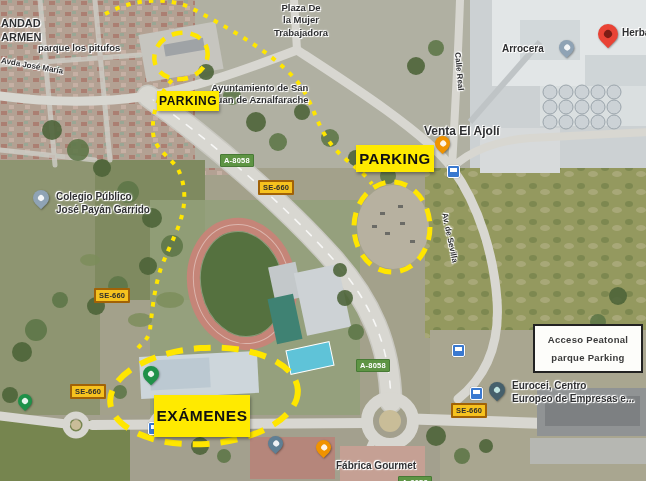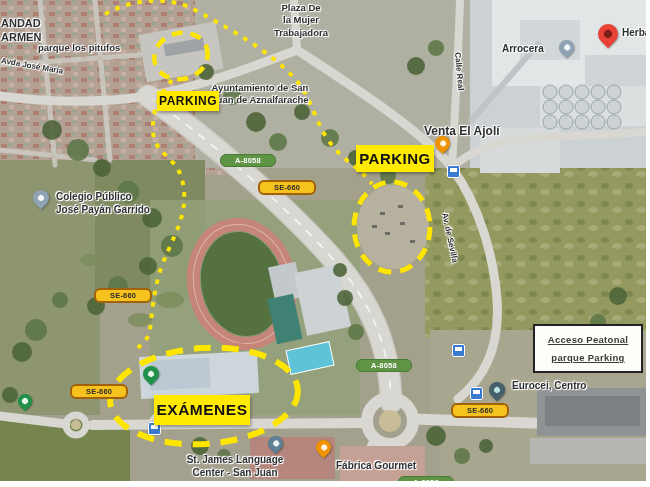--- a/index.html
+++ b/index.html
@@ -7,21 +7,21 @@
          font-family:"Liberation Sans",sans-serif;}
   #map-canvas{position:absolute;left:0;top:0;z-index:0;}
 
   
   .lbl{position:absolute;z-index:20;font-weight:bold;color:#2e2f31;white-space:nowrap;line-height:1.3;
        text-shadow:0 0 2px #fff,0 0 2px #fff,0 0 3px #fff,1px 1px 0 #fff,-1px -1px 0 #fff;}
   .lbl.green{color:#2c6b3f;}
   .lbl.center{text-align:center;}
 
   
-  .shield{position:absolute;z-index:22;height:11px;line-height:11px;padding:0 14px;border-radius:6px;
+  .shield{position:absolute;z-index:22;height:11px;line-height:11px;padding:0 3px;border-radius:1px;
           font-size:7.5px;font-weight:bold;letter-spacing:.2px;text-align:center;}
   .shield.y{background:var(--shield-yellow-bg,#F6C21E);color:#2d2d2d;border:2px solid #a16207;}
   .shield.g{background:var(--shield-green-bg,#5E9444);color:#fff;border:1px solid #477a35;}
 
   
   .pin{position:absolute;z-index:24;border-radius:50% 50% 50% 0;transform:rotate(-45deg);
        box-shadow:0 1px 2px rgba(0,0,0,.4);}
   .pin .dot{position:absolute;inset:0;margin:auto;width:40%;height:40%;border-radius:50%;
             background:rgba(255,255,255,.9);}
   .pin.red{background:var(--pin-red,#E94335);} .pin.red .dot{background:#7c1d15;}
@@ -257,27 +257,24 @@
   </div>
   <div class="lbl" style="left:462px;top:52px;font-size:8px;font-weight:600;transform:rotate(85deg);transform-origin:left top;">Calle Real</div>
   <div class="lbl" style="left:449px;top:212px;font-size:8px;font-weight:600;transform:rotate(78deg);transform-origin:left top;">Av. de Sevilla</div>
   <div class="lbl" style="left:502px;top:42px;font-size:10px;">Arrocera</div>
   <div class="lbl" style="left:622px;top:26px;font-size:10px;">Herba</div>
   <div class="lbl" style="left:384px;top:124px;font-size:12px;padding-left:40px;">Venta El Ajolí</div>
   <div class="lbl" style="left:56px;top:190px;font-size:10px;">
     <div>Colegio Público</div>
       <div>José Payán Garrido</div>
   </div>
-  <div class="lbl center" style="left:175px;top:453px;width:120px;font-size:10px;">
-    <div>St. James Language</div>
-      <div>Center - San Juan</div>
-  </div>
   <div class="lbl" style="left:336px;top:459px;font-size:10px;">Fábrica Gourmet</div>
   <div class="lbl" style="left:512px;top:379px;font-size:10px;">
     <div>Eurocei, Centro</div>
+      <div>Europeo de Empresas e...</div>
   </div>
 
   <div class="shield g" style="left:220px;top:154px;">A-8058</div>
   <div class="shield y" style="left:258px;top:180px;">SE-660</div>
   <div class="shield y" style="left:94px;top:288px;">SE-660</div>
   <div class="shield y" style="left:70px;top:384px;">SE-660</div>
   <div class="shield g" style="left:356px;top:359px;">A-8058</div>
   <div class="shield y" style="left:451px;top:403px;">SE-660</div>
   <div class="shield g" style="left:398px;top:476px;">A-8058</div>
 
@@ -309,22 +306,22 @@
     </div>
   <div class="pin orange" style="left:316px;top:440px;width:15px;height:15px;">
       <span class="dot"></span>
     </div>
   <div class="pin dark" style="left:489px;top:382px;width:16px;height:16px;">
       <span class="dot"></span>
     </div>
 
   <div class="tag" style="left:157px;top:91px;width:62px;height:20px;font-size:12px;">PARKING</div>
   <div class="tag" style="left:356px;top:145px;width:78px;height:27px;font-size:15px;">PARKING</div>
-  <div class="tag" style="left:154px;top:395px;width:96px;height:30px;font-size:15.5px;">EXÁMENES</div>
-
-  <div class="acceso" style="left:533px;top:324px;width:106px;height:45px;font-size:9.5px;text-decoration:underline;">
+  <div class="tag" style="left:154px;top:395px;width:96px;height:42px;font-size:15.5px;">EXÁMENES</div>
+
+  <div class="acceso" style="left:533px;top:324px;width:106px;height:45px;font-size:9.5px;">
     <div>Acceso Peatonal</div>
     <div>parque Parking</div>
   </div>
 
   <div class="margin" style="right:0;top:0;width:4px;height:487px;"></div>
   <div class="margin" style="left:0;bottom:0;width:650px;height:6px;"></div>
 </div>
 
 </body></html>

